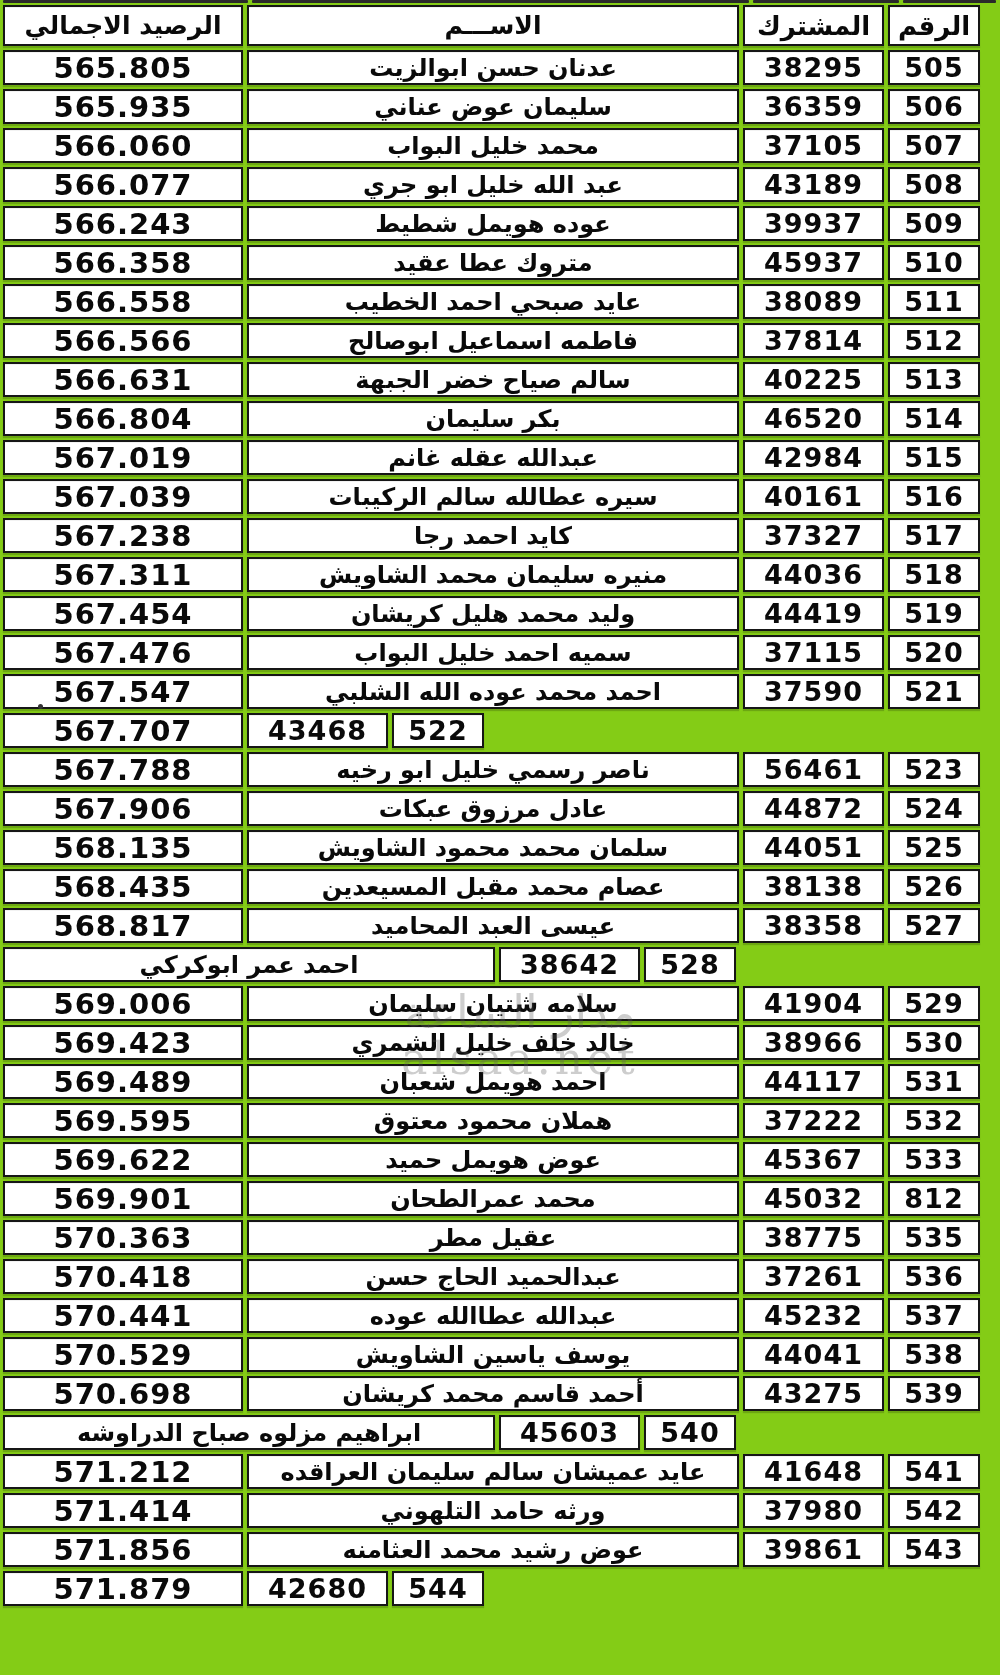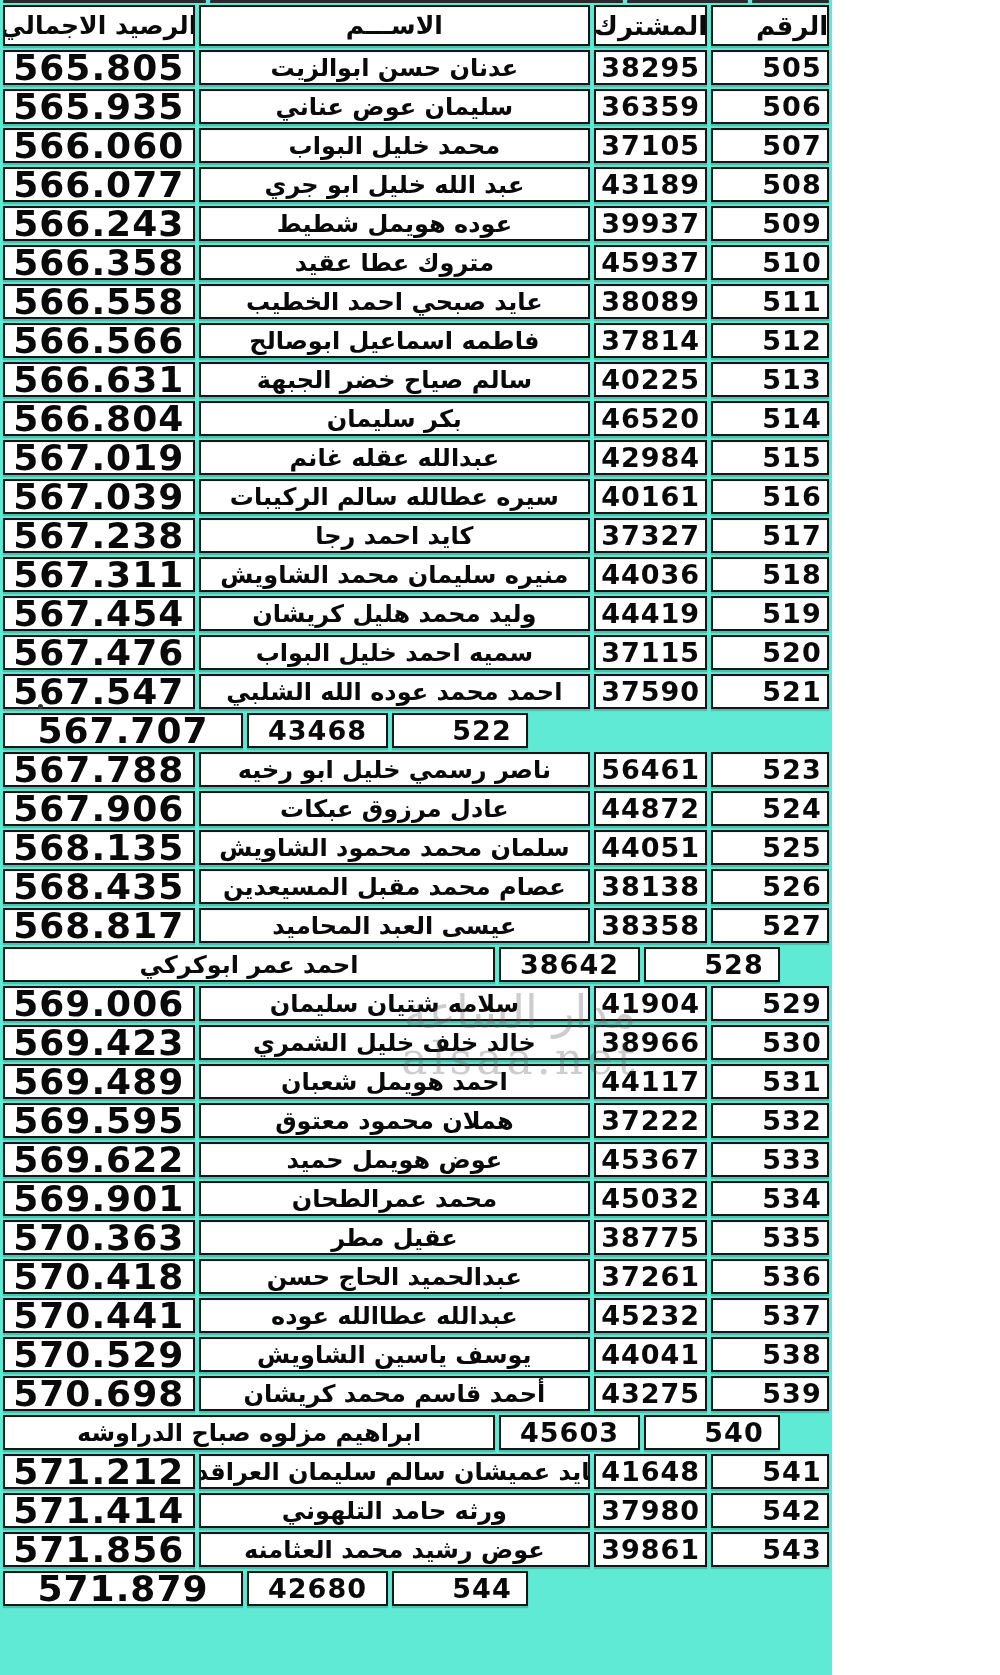--- a/index.html
+++ b/index.html
@@ -1,45 +1,45 @@
 <!DOCTYPE html>
 <html lang="ar"><head>
 <meta charset="utf-8">
 <style>
   html,body{margin:0;padding:0;background:#ffffff;}
   body{
     width:1000px;height:1675px;position:relative;overflow:hidden;
     font-family:"DejaVu Sans",sans-serif;
     -webkit-font-smoothing:antialiased;
   }
-  .page{position:absolute;top:0;left:0;width:832px;height:1675px;background:#5eead4;}
+  .page{position:absolute;top:0;left:0;width:1000px;height:1675px;background:#84cc16;}
   
   .top-edge{display:flex;direction:ltr;margin:0 3px 2px 3px;gap:4px;}
   .top-edge div{height:3px;background:#2a2a2a;border-radius:1px;}
   .te-balance{width:245px;}
   .te-name{width:497px;}
   .te-sub{width:146px;}
   .te-num{width:93px;}
 
   .tbl{margin:0 3px;direction:ltr;}
   .row{display:flex;gap:4px;margin-bottom:4px;}
   .cell{
     border:2.5px solid #161616;
     background:#fff;
     box-shadow:0 2px 1px rgba(0,0,0,0.18), inset 0 1px 0 rgba(0,0,0,0.05);
     display:flex;align-items:center;justify-content:center;
     font-weight:bold;color:#0a0a0a;
     height:31px;
     overflow:hidden;white-space:nowrap;
   }
   .header .cell{height:37px;font-size:26px;}
-  .balance{width:236px;font-size:36px;letter-spacing:1px;}
+  .balance{width:236px;font-size:29px;letter-spacing:1px;}
   .name{width:488px;font-size:24px;}
   .subscriber{width:137px;font-size:27px;letter-spacing:1px;}
-  .number{width:88px;font-size:27px;letter-spacing:1px;padding-left:44px;}
+  .number{width:88px;font-size:27px;letter-spacing:1px;}
   .header .balance,.header .name{font-size:25px;}
 
   .watermark{
     position:absolute;top:988px;left:320px;width:400px;
     text-align:center;color:rgba(90,90,90,0.30);
     pointer-events:none;z-index:5;font-weight:normal;line-height:1.05;
   }
   .watermark .wm-ar{font-size:46px;direction:rtl;}
   .watermark .wm-en{font-size:44px;letter-spacing:4px;font-family:"DejaVu Serif",serif;}
   .speck{position:absolute;left:38px;top:704px;width:5px;height:5px;background:#333;border-radius:50%;}
@@ -233,21 +233,21 @@
         <div class="row">
           <div class="cell balance">569.622</div>
           <div class="cell name" dir="rtl">عوض هويمل حميد</div>
           <div class="cell subscriber">45367</div>
           <div class="cell number">533</div>
         </div>
         <div class="row">
           <div class="cell balance">569.901</div>
           <div class="cell name" dir="rtl">محمد عمرالطحان</div>
           <div class="cell subscriber">45032</div>
-          <div class="cell number">534</div>
+          <div class="cell number">812</div>
         </div>
         <div class="row">
           <div class="cell balance">570.363</div>
           <div class="cell name" dir="rtl">عقيل مطر</div>
           <div class="cell subscriber">38775</div>
           <div class="cell number">535</div>
         </div>
         <div class="row">
           <div class="cell balance">570.418</div>
           <div class="cell name" dir="rtl">عبدالحميد الحاج حسن</div>

